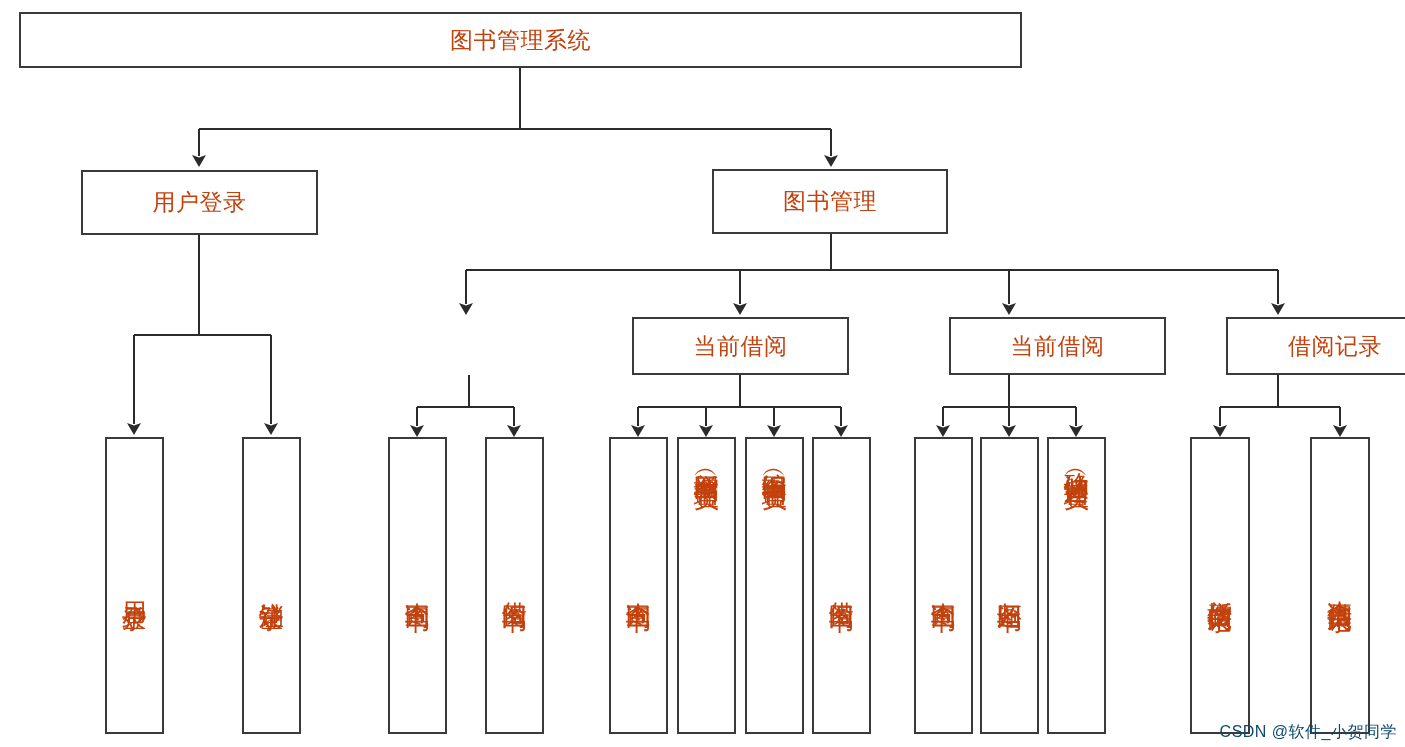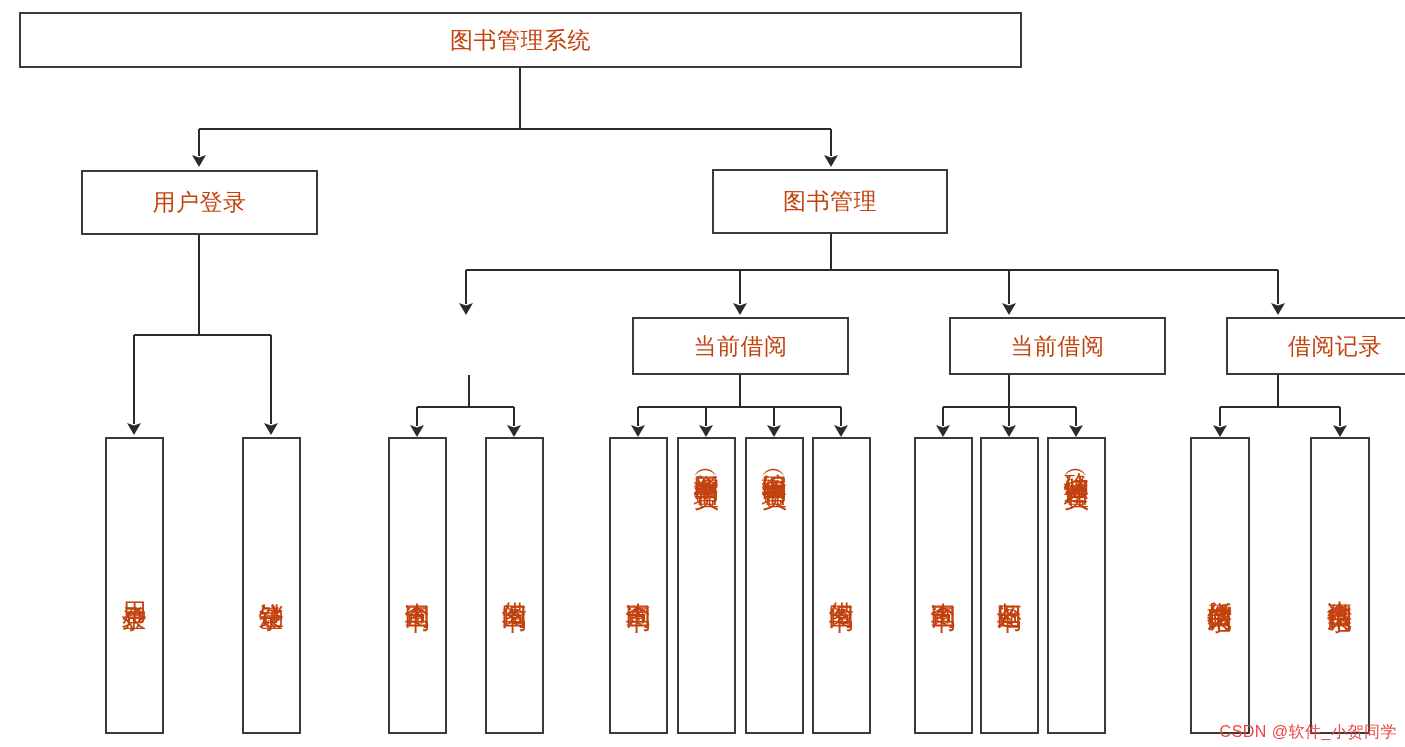--- a/index.html
+++ b/index.html
@@ -45,21 +45,21 @@
   .node.vert.mid{
     align-items:center;
     padding-top:0;
   }
 
   #watermark{
     position:absolute;
     right:8px;
     bottom:4px;
     font-size:16px;
-    color:#ef4444;
+    color:#0c4a6e;
     letter-spacing:0.5px;
     white-space:nowrap;
   }
 </style>
 </head>
 <body>
 
 <div id="diagram-canvas">
 
   <svg id="edge-layer" viewBox="0 0 1405 747" width="1405" height="747" xmlns="http://www.w3.org/2000/svg">

